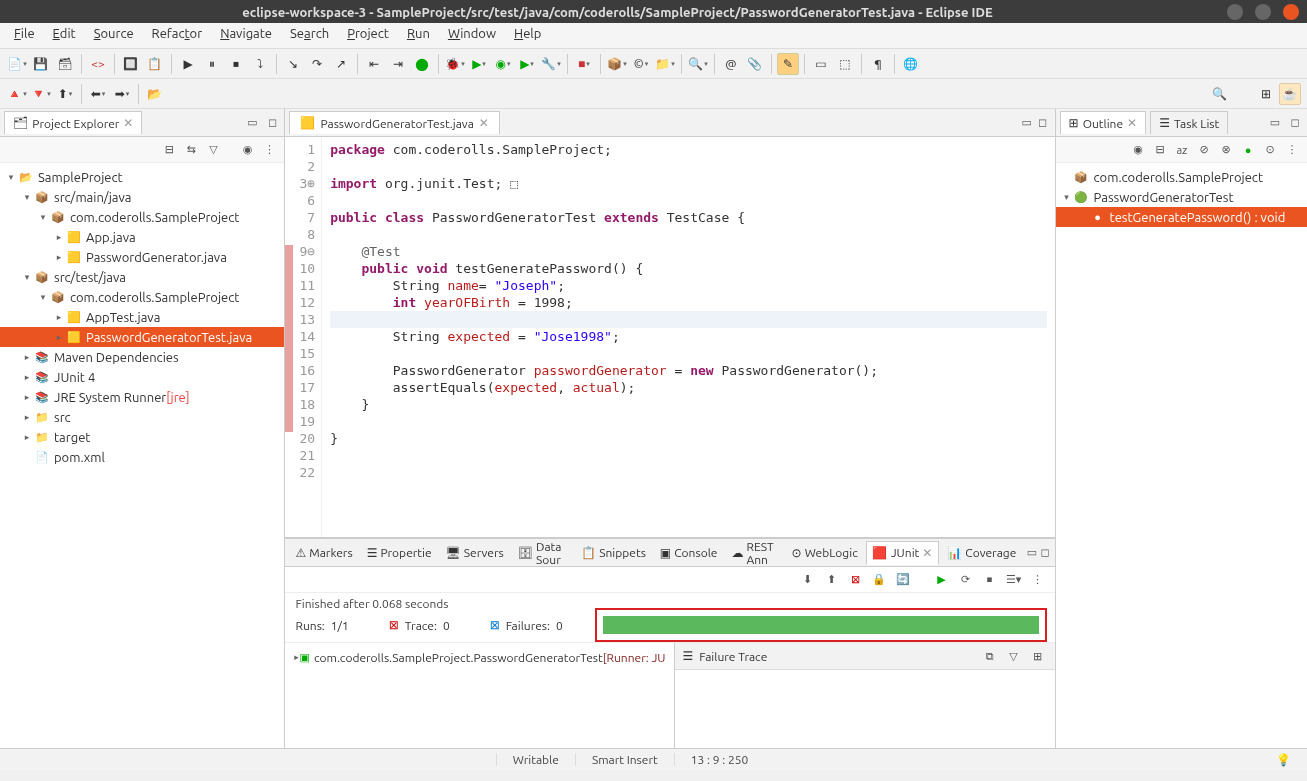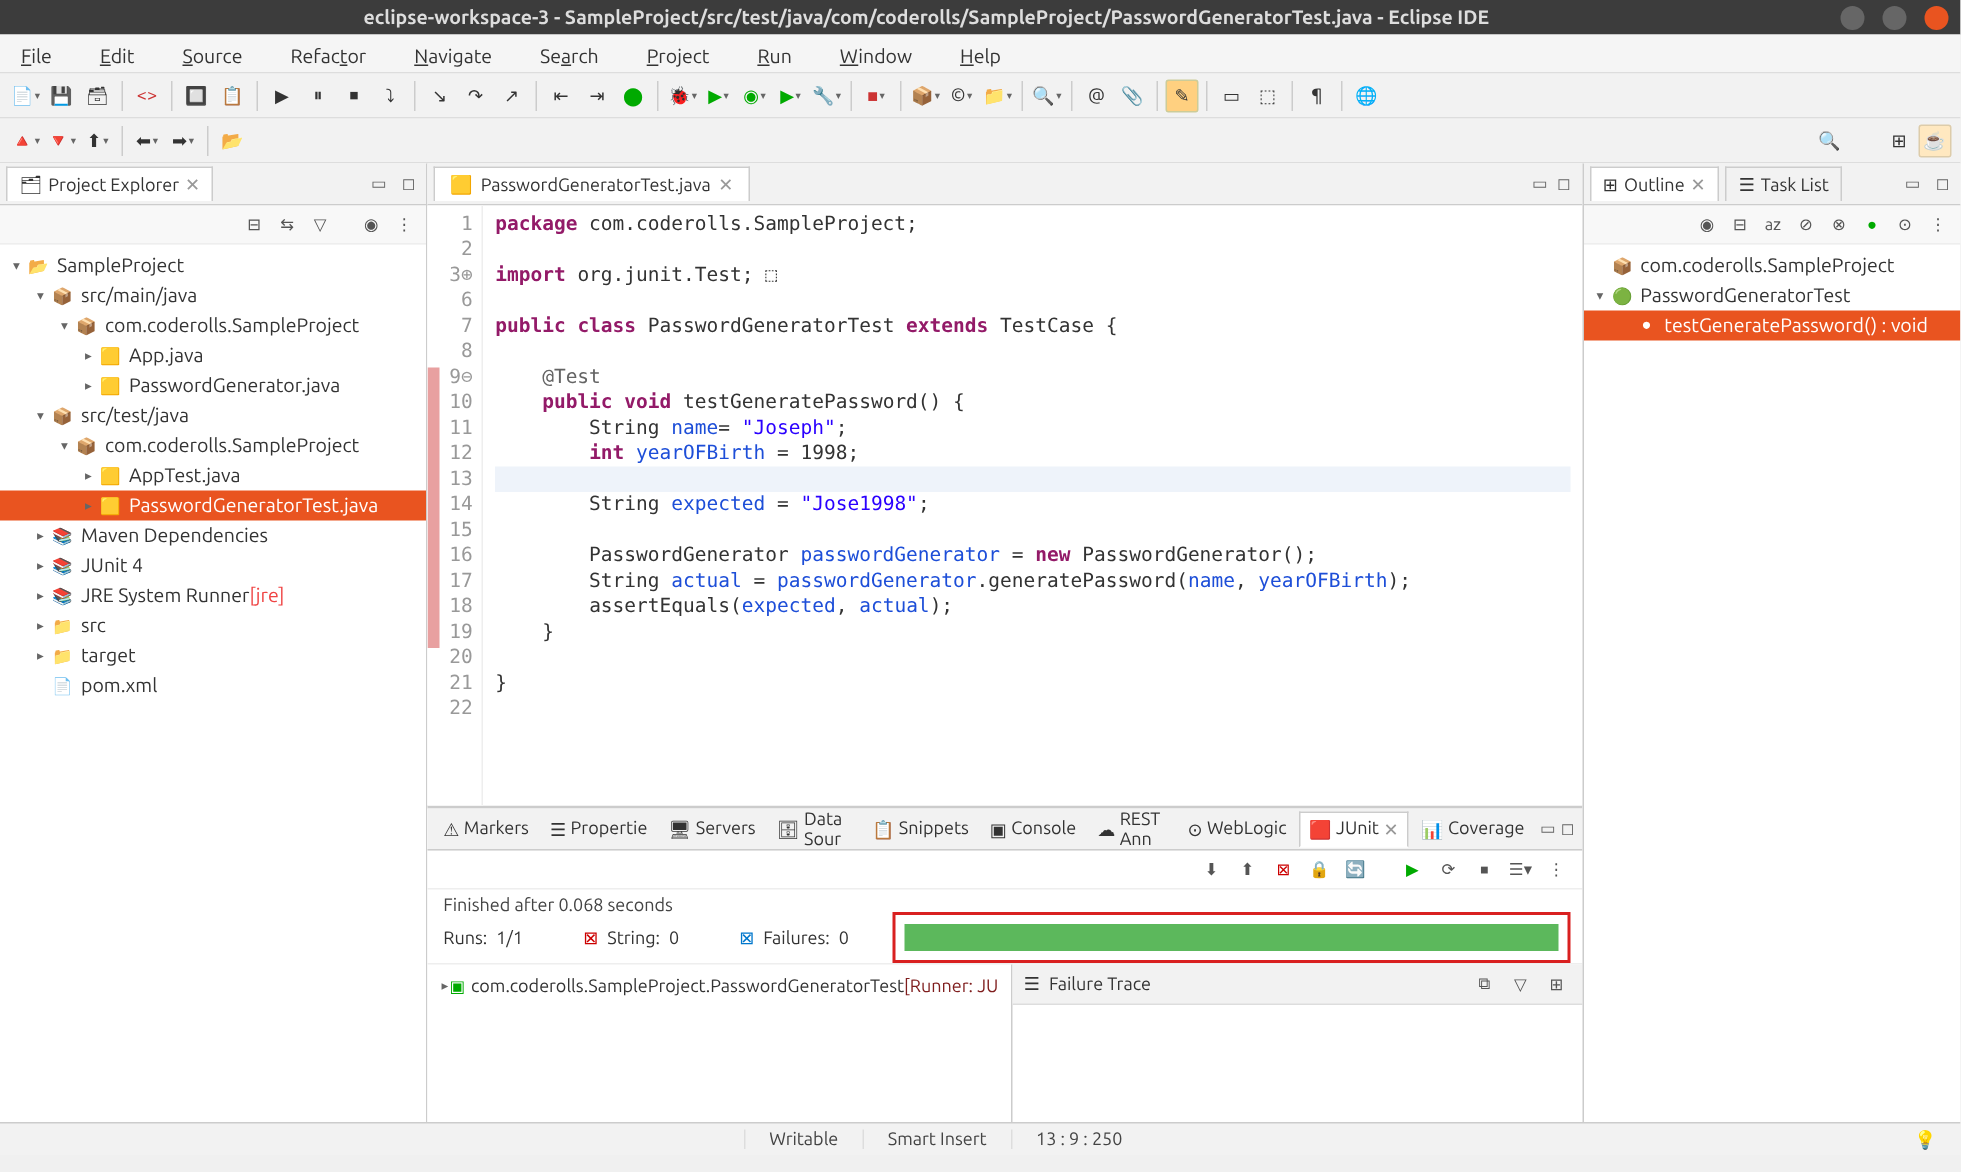--- a/index.html
+++ b/index.html
@@ -3,21 +3,21 @@
 <meta charset="utf-8">
 <style>
 * { box-sizing: border-box; margin: 0; padding: 0; }
 body { font-family: Ubuntu, "Segoe UI", Arial, sans-serif; font-size: 13px; background: #f0f0f0; color: #333; overflow: hidden; width: 1307px; height: 781px; }
 .titlebar { background: #3c3c3c; color: #ddd; height: 23px; display: flex; align-items: center; padding: 0 8px; }
 .titlebar-title { flex: 1; text-align: center; font-size: 13px; font-weight: bold; overflow: hidden; text-overflow: ellipsis; white-space: nowrap; }
 .tb-controls { display: flex; gap: 12px; }
 .tb-btn { width: 16px; height: 16px; border-radius: 50%; display: inline-block; }
 .tb-close { background: #e95420; }
 .tb-minmax { background: #666; }
-.menubar { background: #f5f5f5; height: 26px; display: flex; align-items: flex-end; padding: 0 6px; gap: 16px; border-bottom: 1px solid #ddd; }
+.menubar { background: #f5f5f5; height: 26px; display: flex; align-items: flex-start; padding: 0 6px; gap: 2px; border-bottom: 1px solid #ddd; }
 .menu-item { padding: 3px 8px; cursor: pointer; }
 .menu-item .mnemonic { text-decoration: underline; }
 .toolbar { background: #f2f2f2; padding: 3px 6px; display: flex; align-items: center; flex-wrap: wrap; gap: 2px; border-bottom: 1px solid #ddd; min-height: 30px; }
 .tool-btn { width: 22px; height: 22px; display: inline-flex; align-items: center; justify-content: center; border: 1px solid transparent; border-radius: 2px; cursor: pointer; font-size: 12px; }
 .tool-sep { width: 1px; height: 20px; background: #ccc; margin: 0 3px; }
 .tool-btn .drop { font-size: 7px; margin-left: 1px; color: #666; }
 .main-area { display: flex; height: calc(100% - 28px - 26px - 33px - 33px - 22px); }
 .left-panel { width: 328px; border-right: 1px solid #ccc; background: #fff; display: flex; flex-direction: column; }
 .center-panel { flex: 1; display: flex; flex-direction: column; background: #fff; }
 .right-panel { width: 290px; border-left: 1px solid #ccc; background: #fff; display: flex; flex-direction: column; }
@@ -43,21 +43,21 @@
 .code-editor { flex: 1; display: flex; overflow: auto; font-family: "DejaVu Sans Mono", Consolas, monospace; font-size: 13px; background: #fff; }
 .gutter { background: #fff; border-right: 1px solid #eee; padding: 4px 6px 4px 14px; color: #999; text-align: right; user-select: none; position: relative; }
 .gutter .ln { height: 17px; line-height: 17px; }
 .gutter-marker { position: absolute; left: 0; width: 8px; background: #e8a0a0; }
 .code-content { padding: 4px 8px; flex: 1; }
 .code-line { height: 17px; line-height: 17px; white-space: pre; }
 .code-line.hl { background: #eef3fa; }
 .kw { color: #931a68; font-weight: bold; }
 .str { color: #2a00ff; }
 .ann { color: #646464; }
-.field { color: #1d4ed8; }
+.field { color: #b91c1c; }
 .static-it { }
 .bottom-area { height: 210px; display: flex; flex-direction: column; background: #fff; border-top: 1px solid #ccc; }
 .bottom-tabbar { height: 28px; background: #f2f2f2; border-bottom: 1px solid #ccc; display: flex; align-items: center; padding: 0 4px; gap: 2px; font-size: 12px; }
 .btab { padding: 4px 6px; display: flex; align-items: center; gap: 3px; cursor: pointer; }
 .btab.active { background: #fff; border: 1px solid #ccc; border-bottom: 1px solid #fff; }
 .junit-toolbar { height: 26px; display: flex; align-items: center; justify-content: flex-end; padding: 0 8px; gap: 6px; border-bottom: 1px solid #eee; }
 .junit-status { padding: 4px 10px; font-size: 12px; color: #444; }
 .junit-counters { display: flex; align-items: center; padding: 4px 10px; gap: 40px; font-size: 12px; }
 .junit-counters .cnt { display: flex; align-items: center; gap: 6px; }
 .junit-progress-box { border: 2px solid #d92020; padding: 6px; margin: -28px 8px 0 auto; width: 452px; }
@@ -308,21 +308,20 @@
 <div class="code-line"><span class="kw">public</span> <span class="kw">class</span><span> PasswordGeneratorTest </span><span class="kw">extends</span><span> TestCase {</span></div>
 <div class="code-line"></div>
 <div class="code-line"><span class="ann">    @Test</span></div>
 <div class="code-line"><span>    </span><span class="kw">public</span><span> </span><span class="kw">void</span><span> testGeneratePassword() {</span></div>
 <div class="code-line"><span>        String </span><span class="field">name</span><span>= </span><span class="str">"Joseph"</span><span>;</span></div>
 <div class="code-line"><span>        </span><span class="kw">int</span><span> </span><span class="field">yearOFBirth</span><span> = 1998;</span></div>
 <div class="code-line hl"></div>
 <div class="code-line"><span>        String </span><span class="field">expected</span><span> = </span><span class="str">"Jose1998"</span><span>;</span></div>
 <div class="code-line"></div>
 <div class="code-line"><span>        PasswordGenerator </span><span class="field">passwordGenerator</span><span> = </span><span class="kw">new</span><span> PasswordGenerator();</span></div>
-<div class="code-line"><span>        String </span><span class="field">actual</span><span> = </span><span class="field">passwordGenerator</span><span>.generatePassword(</span><span class="field">name</span><span>, </span><span class="field">yearOFBirth</span><span>);</span></div>
 <div class="code-line"><span>        </span><span class="static-it">assertEquals</span><span>(</span><span class="field">expected</span><span>, </span><span class="field">actual</span><span>);</span></div>
 <div class="code-line"><span>    }</span></div>
 <div class="code-line"></div>
 <div class="code-line"><span>}</span></div>
 <div class="code-line"></div>
         </div>
       </div>
     </div>
 
     <div class="bottom-area">
@@ -387,21 +386,21 @@
       </div>
       <div class="junit-status">Finished after 0.068 seconds</div>
       <div style="position:relative">
         <div class="junit-counters">
           <span class="cnt">
               <span>Runs:</span> 
               <span>1/1</span>
             </span>
           <span class="cnt">
               <span style="color:#c00">⊠</span>
-              <span>String:</span> 
+              <span>Trace:</span> 
               <span>0</span>
             </span>
           <span class="cnt">
               <span style="color:#07c">⊠</span>
               <span>Failures:</span> 
               <span>0</span>
             </span>
         </div>
         <div class="junit-progress-box">
           <div class="junit-progress"></div>

